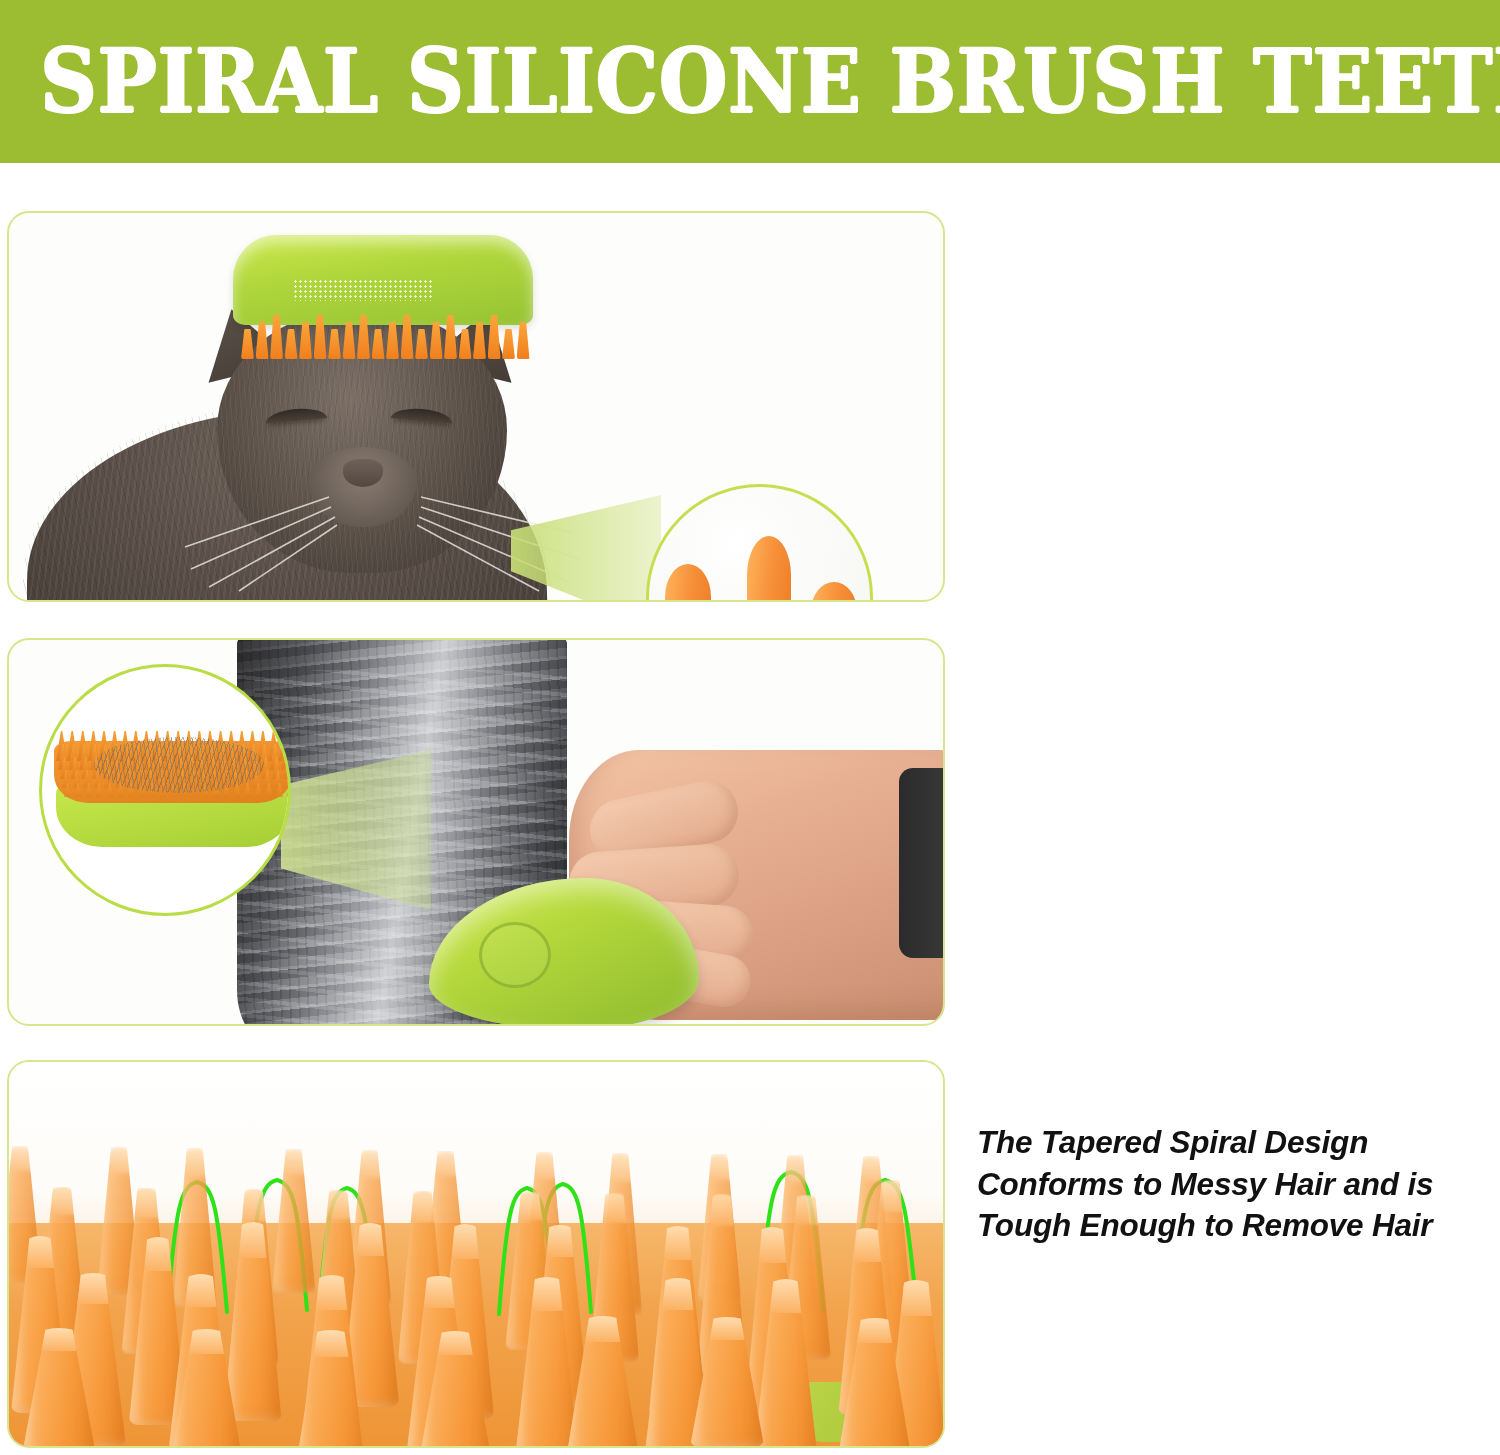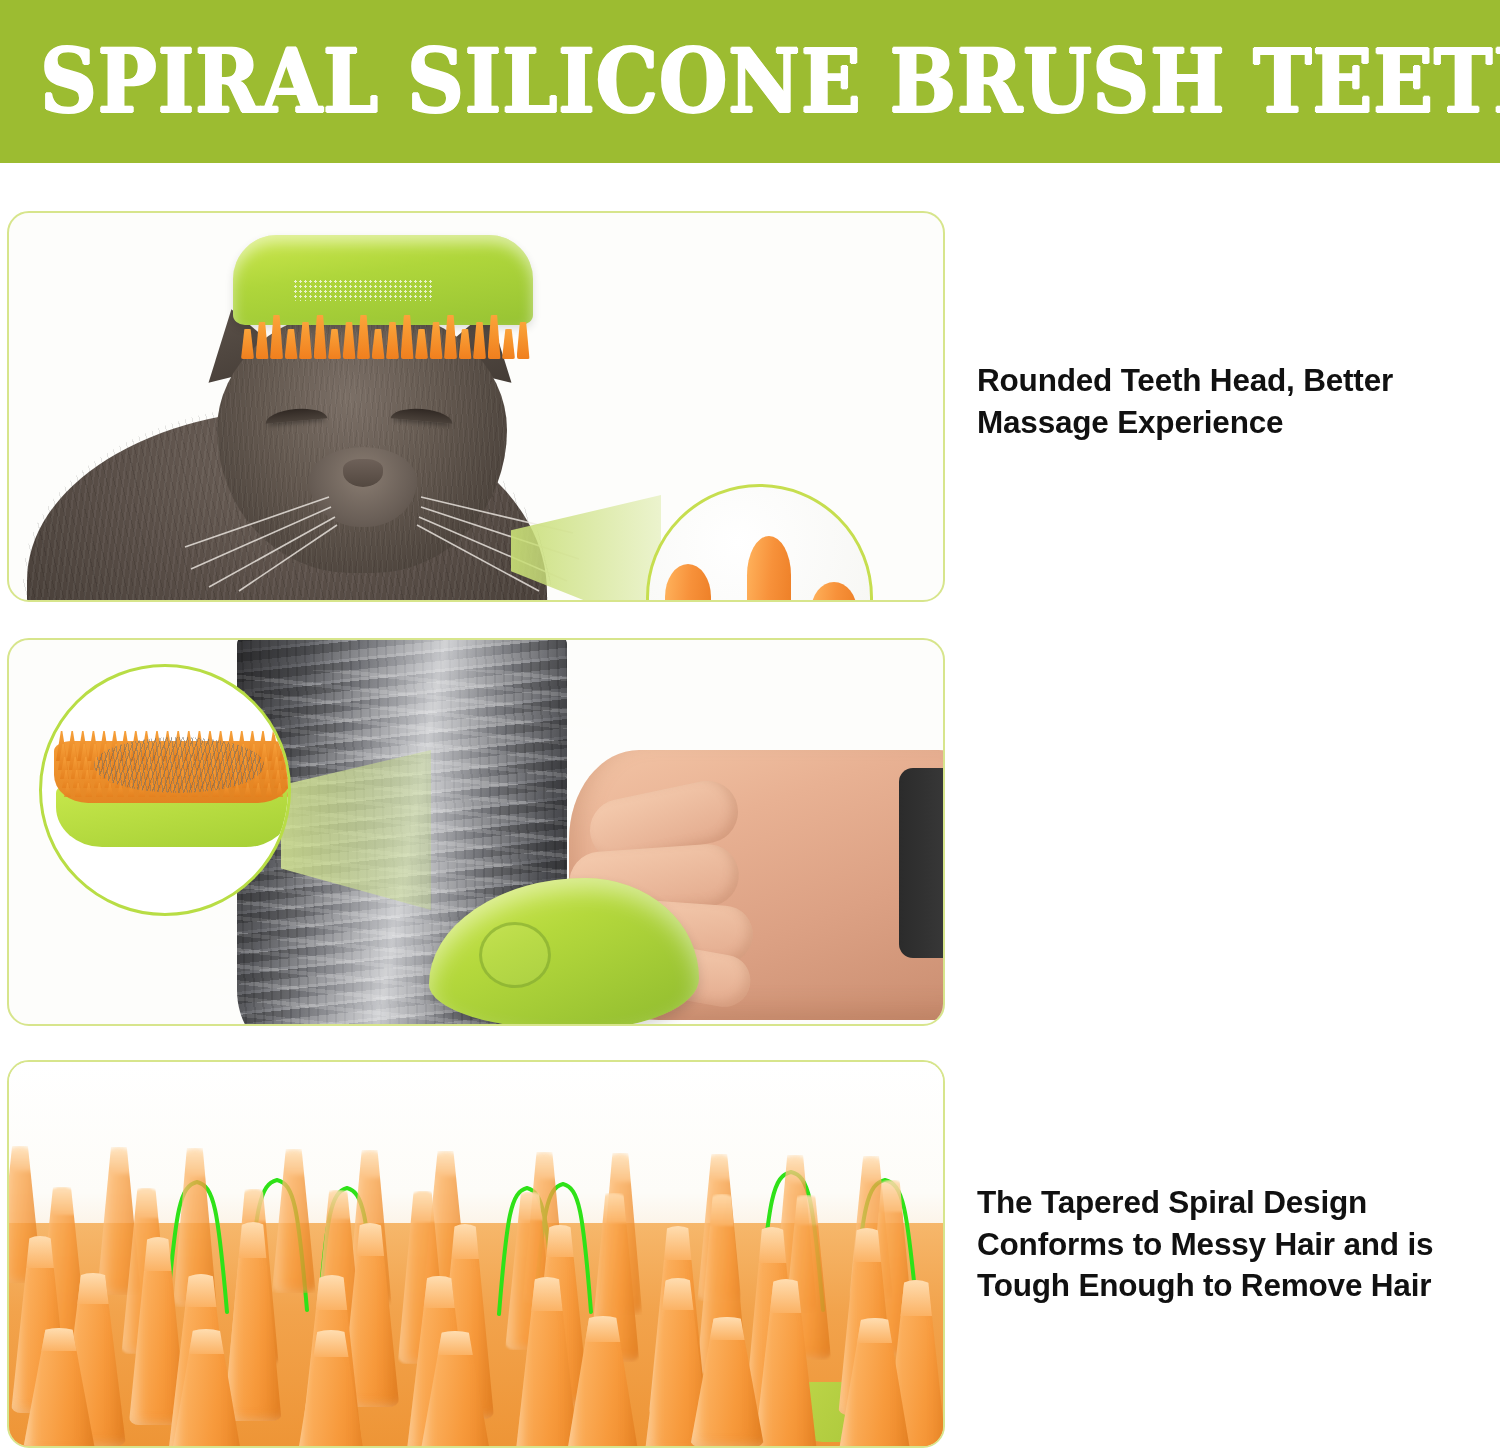--- a/index.html
+++ b/index.html
@@ -50,21 +50,21 @@
     position: absolute;
     left: 977px; width: 500px;
     font-size: 31.5px;
     font-weight: 700;
     line-height: 1.32;
     color: #111111;
     letter-spacing: -0.2px;
   }
   #caption-1 { top: 360px; }
   #caption-2 { top: 803px; }
-  #caption-3 { top: 1182px; }
+  #caption-3 { top: 1122px; font-style: italic; }
 
   
   
   .cat1-body {
     position: absolute; left: 18px; top: 196px; width: 520px; height: 230px;
     background: radial-gradient(ellipse at 50% 20%, #6d6159 0%, #5b5049 45%, #463d37 100%);
     border-radius: 58% 52% 10% 10% / 82% 88% 10% 10%;
     filter: blur(0.4px);
   }
   .cat1-body::after {
@@ -314,21 +314,20 @@
 
         <div class="cone" style="left:98px;  width:44px;  height:178px;"></div>
 
         <div class="cone" style="left:162px; width:46px;  height:132px;"></div>
 
       </div>
 
     </div>
   </div>
 
-  <div class="caption" id="caption-1">Rounded Teeth Head, Better Massage Experience</div>
 
   <div class="panel" id="panel-2">
     <div class="panel-stage">
 
       <div class="cat2-body"></div>
 
       <div class="hand"></div>
       <div class="finger" style="left:580px; top:150px; width:150px; height:62px; transform:rotate(-12deg);"></div>
       <div class="finger" style="left:560px; top:208px; width:170px; height:62px; transform:rotate(-4deg);"></div>
       <div class="finger" style="left:584px; top:262px; width:160px; height:58px; transform:rotate(4deg);"></div>

